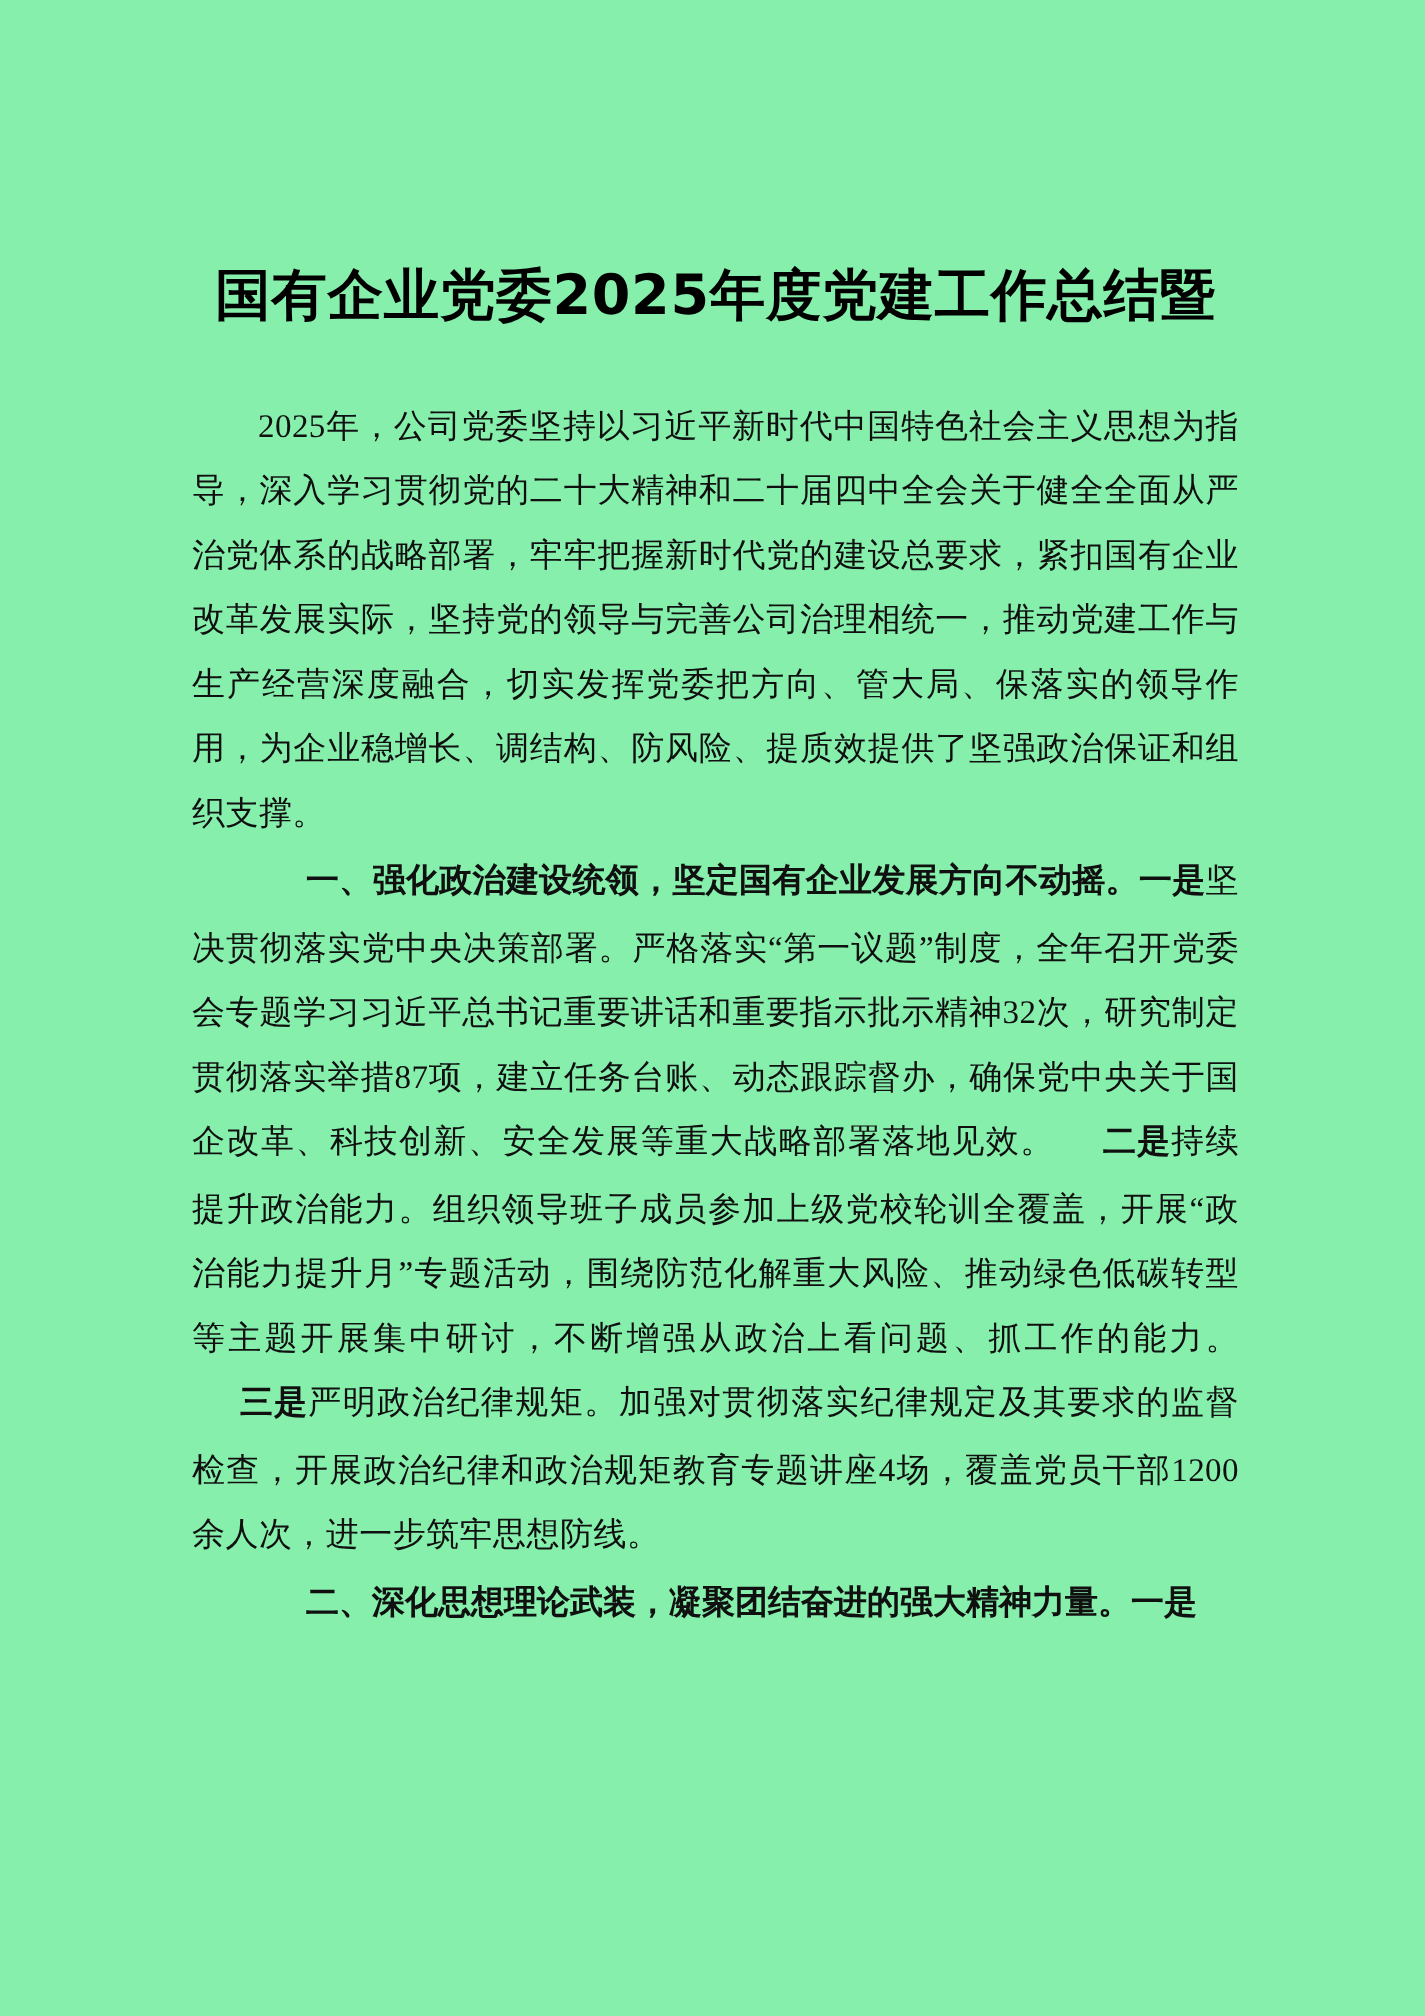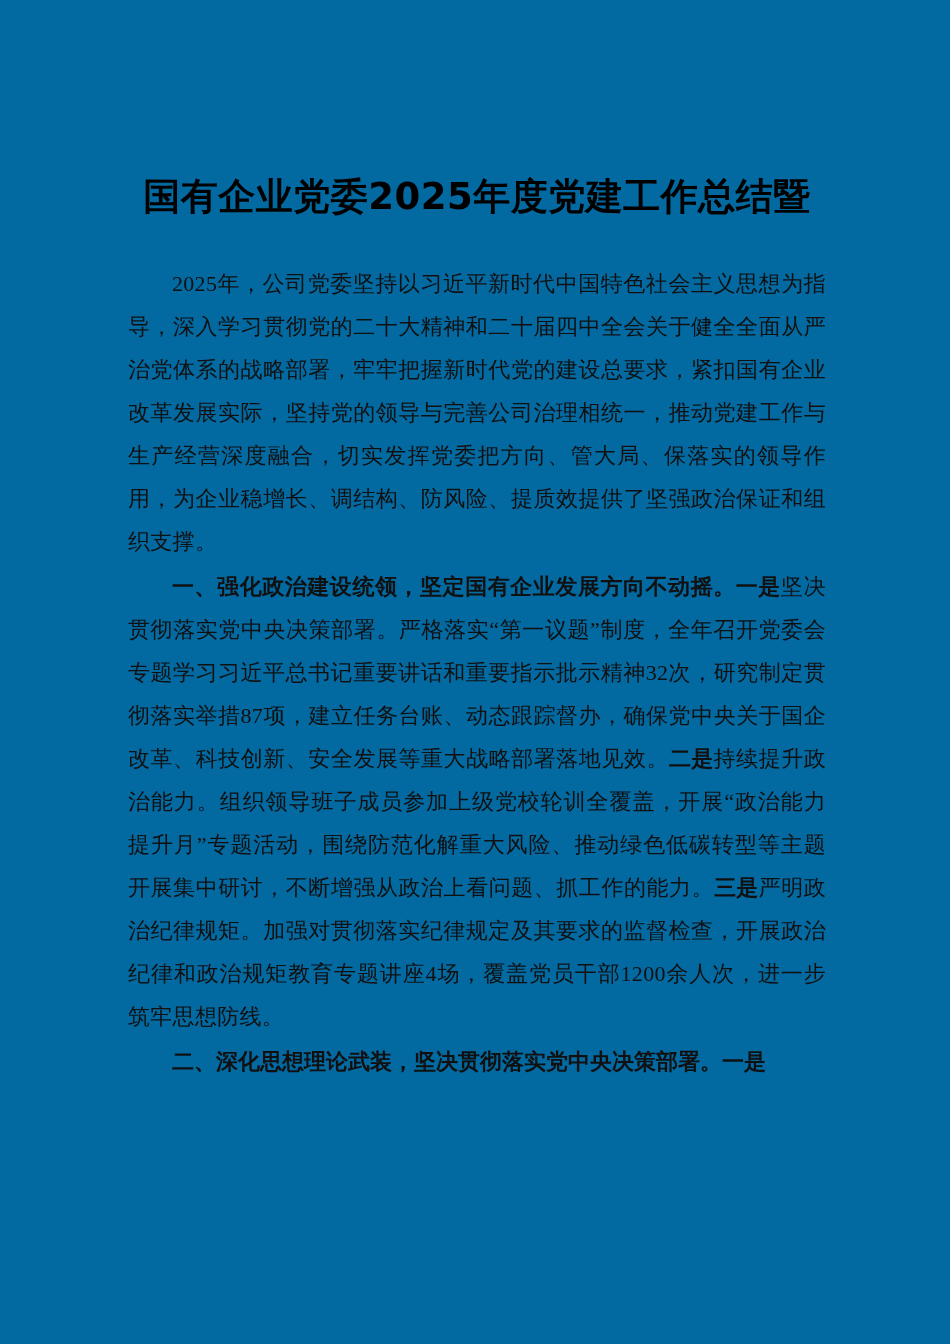--- a/index.html
+++ b/index.html
@@ -16,21 +16,21 @@
     color: #000000;
     -webkit-font-smoothing: antialiased;
   }
 
   .page {
     position: absolute;
     left: 0;
     top: 0;
     width: 950px;
     height: 1344px;
-    background: #0369a1;
+    background: #86efac;
   }
 
   .content {
     position: absolute;
     left: 128px;
     top: 0;
     width: 698px;
   }
 
   
@@ -67,35 +67,36 @@
     word-break: break-all;
     color: #101010;
   }
 
   p.para + p.para {
     margin-top: 2px;
   }
 
   
   .b {
-    font-family: Liberation Serif, serif;
+    font-family: Liberation Mono, monospace;
     font-weight: 700;
     letter-spacing: 0;
+    margin-left: 32px;
   }
 </style>
 </head>
 <body>
 
 <div class="page">
   <div class="content">
 
     <h1 class="doc-title">
       <span class="tline">国有企业党委2025年度党建工作总结暨</span>
     </h1>
 
     <div class="body-block" id="body-block">
         <p class="para"><span class="">2025年，公司党委坚持以习近平新时代中国特色社会主义思想为指导，深入学习贯彻党的二十大精神和二十届四中全会关于健全全面从严治党体系的战略部署，牢牢把握新时代党的建设总要求，紧扣国有企业改革发展实际，坚持党的领导与完善公司治理相统一，推动党建工作与生产经营深度融合，切实发挥党委把方向、管大局、保落实的领导作用，为企业稳增长、调结构、防风险、提质效提供了坚强政治保证和组织支撑。</span></p>
         <p class="para"><span class="b">一、强化政治建设统领，坚定国有企业发展方向不动摇。一是</span><span class="">坚决贯彻落实党中央决策部署。严格落实“第一议题”制度，全年召开党委会专题学习习近平总书记重要讲话和重要指示批示精神32次，研究制定贯彻落实举措87项，建立任务台账、动态跟踪督办，确保党中央关于国企改革、科技创新、安全发展等重大战略部署落地见效。</span><span class="b">二是</span><span class="">持续提升政治能力。组织领导班子成员参加上级党校轮训全覆盖，开展“政治能力提升月”专题活动，围绕防范化解重大风险、推动绿色低碳转型等主题开展集中研讨，不断增强从政治上看问题、抓工作的能力。</span><span class="b">三是</span><span class="">严明政治纪律规矩。加强对贯彻落实纪律规定及其要求的监督检查，开展政治纪律和政治规矩教育专题讲座4场，覆盖党员干部1200余人次，进一步筑牢思想防线。</span></p>
-        <p class="para"><span class="b">二、深化思想理论武装，坚决贯彻落实党中央决策部署。一是</span></p>
+        <p class="para"><span class="b">二、深化思想理论武装，凝聚团结奋进的强大精神力量。一是</span></p>
       </div>
 
   </div>
 </div>
 
 </body></html>

